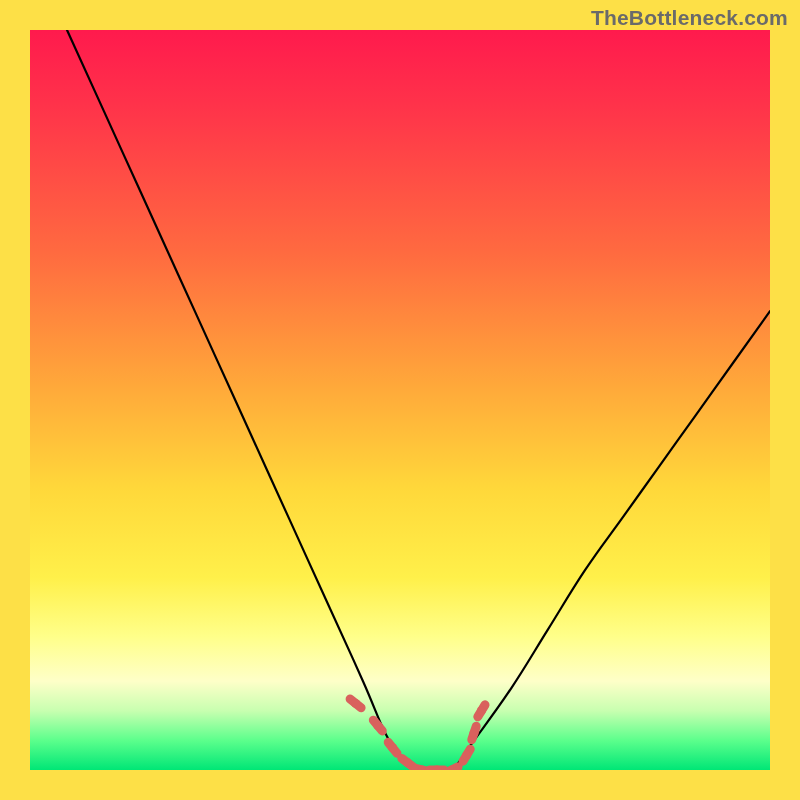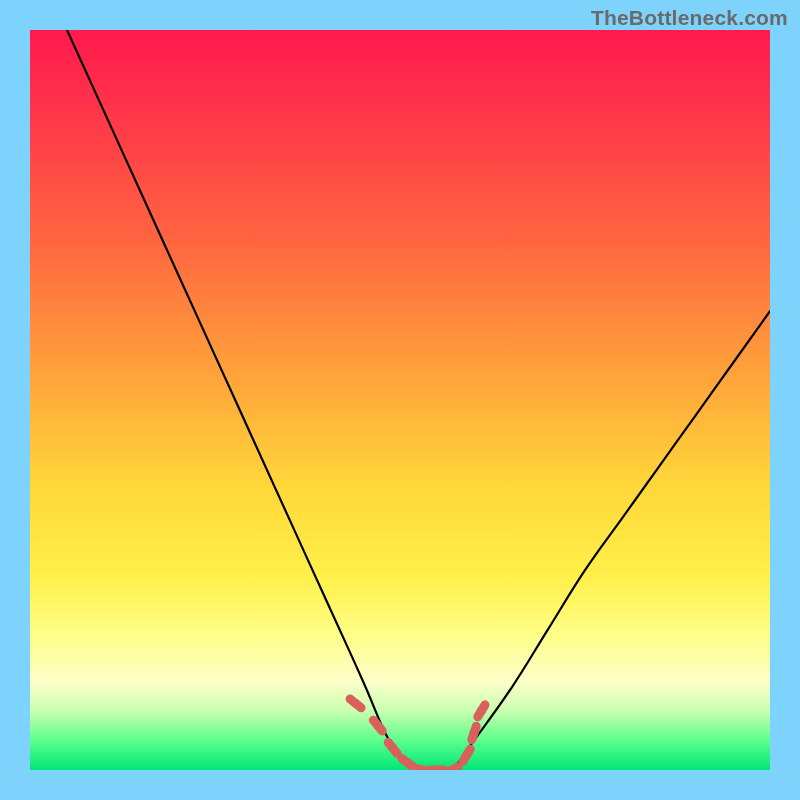--- a/index.html
+++ b/index.html
@@ -7,21 +7,21 @@
     padding: 0;
     width: 800px;
     height: 800px;
     background: #000;
     overflow: hidden;
     font-family: Arial, Helvetica, sans-serif;
   }
   .frame {
     position: absolute;
     inset: 0;
-    background: #7dd3fc;
+    background: #fde047;
   }
   .plot-area {
     position: absolute;
     left: 30px;
     top: 30px;
     width: 740px;
     height: 740px;
     overflow: hidden;
   }
   .gradient {

